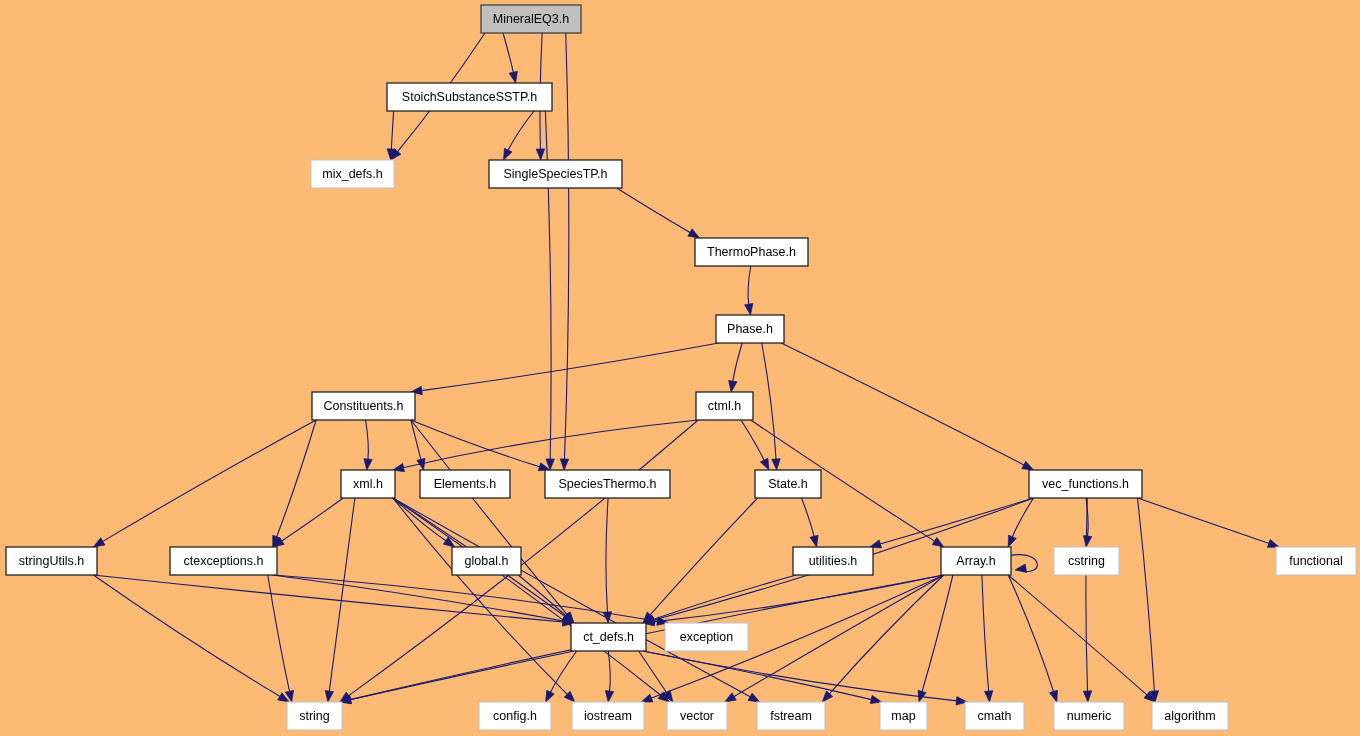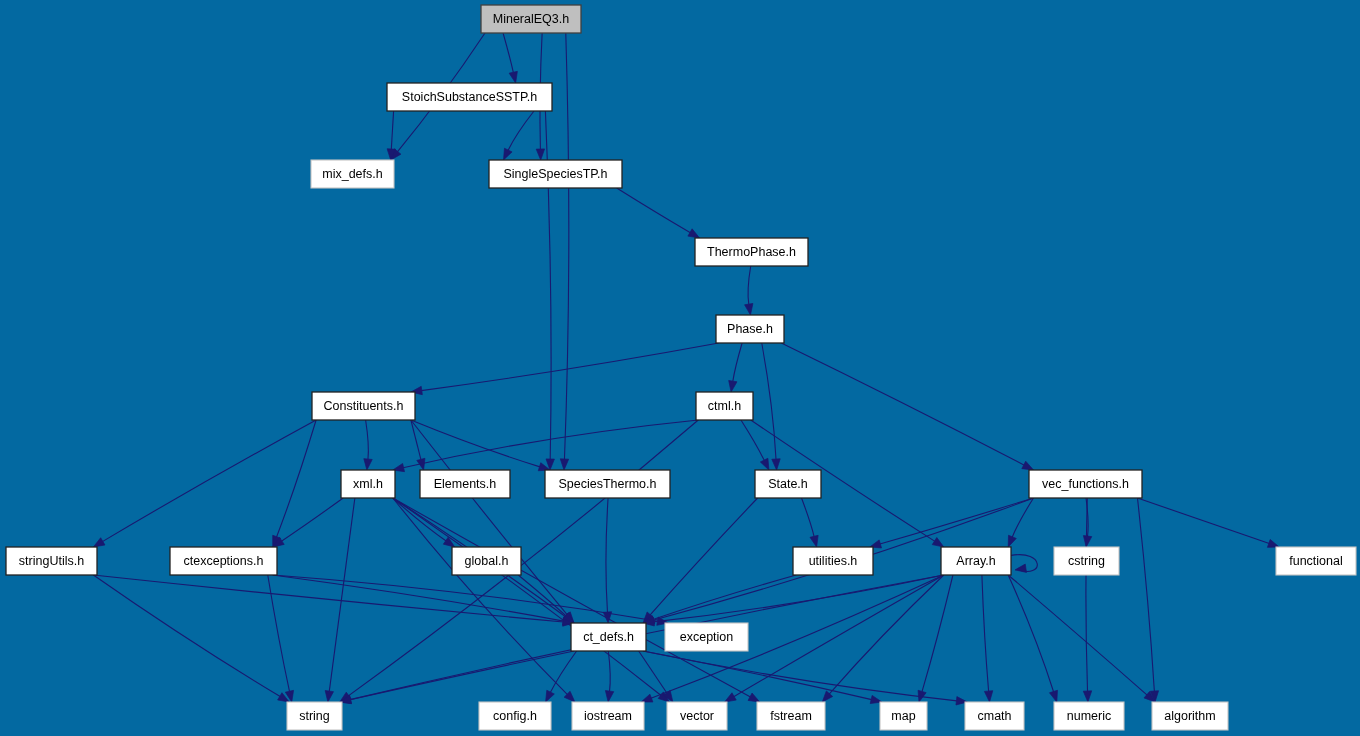--- a/index.html
+++ b/index.html
@@ -1,17 +1,17 @@
 <!DOCTYPE html>
 <html><head>
 <meta charset="utf-8">
 <style>
   html,body{margin:0;padding:0;background:#ffffff;}
   body{width:1360px;height:736px;overflow:hidden;font-family:"Liberation Sans",sans-serif;}
-  #graph{position:relative;width:1360px;height:736px;background:#0369a1;text-decoration:underline;}
+  #graph{position:relative;width:1360px;height:736px;background:#fdba74;text-decoration:underline;}
   svg{position:absolute;left:0;top:0;width:1360px;height:736px;}
   .node-label{font-family:"Liberation Sans",sans-serif;font-size:12.5px;fill:#000000;
               text-anchor:middle;dominant-baseline:middle;}
   .edge{fill:none;stroke:#191970;stroke-width:1.1px;}
   .arrow{fill:#191970;stroke:#191970;stroke-width:0.7px;}
   .box-root{fill:#bfbfbf;stroke:#404040;stroke-width:1.3px;}
   .box-local{fill:#ffffff;stroke:#232323;stroke-width:1.3px;}
   .box-sys{fill:#ffffff;stroke:#c4c4c4;stroke-width:1.1px;}
 </style>
 </head>

